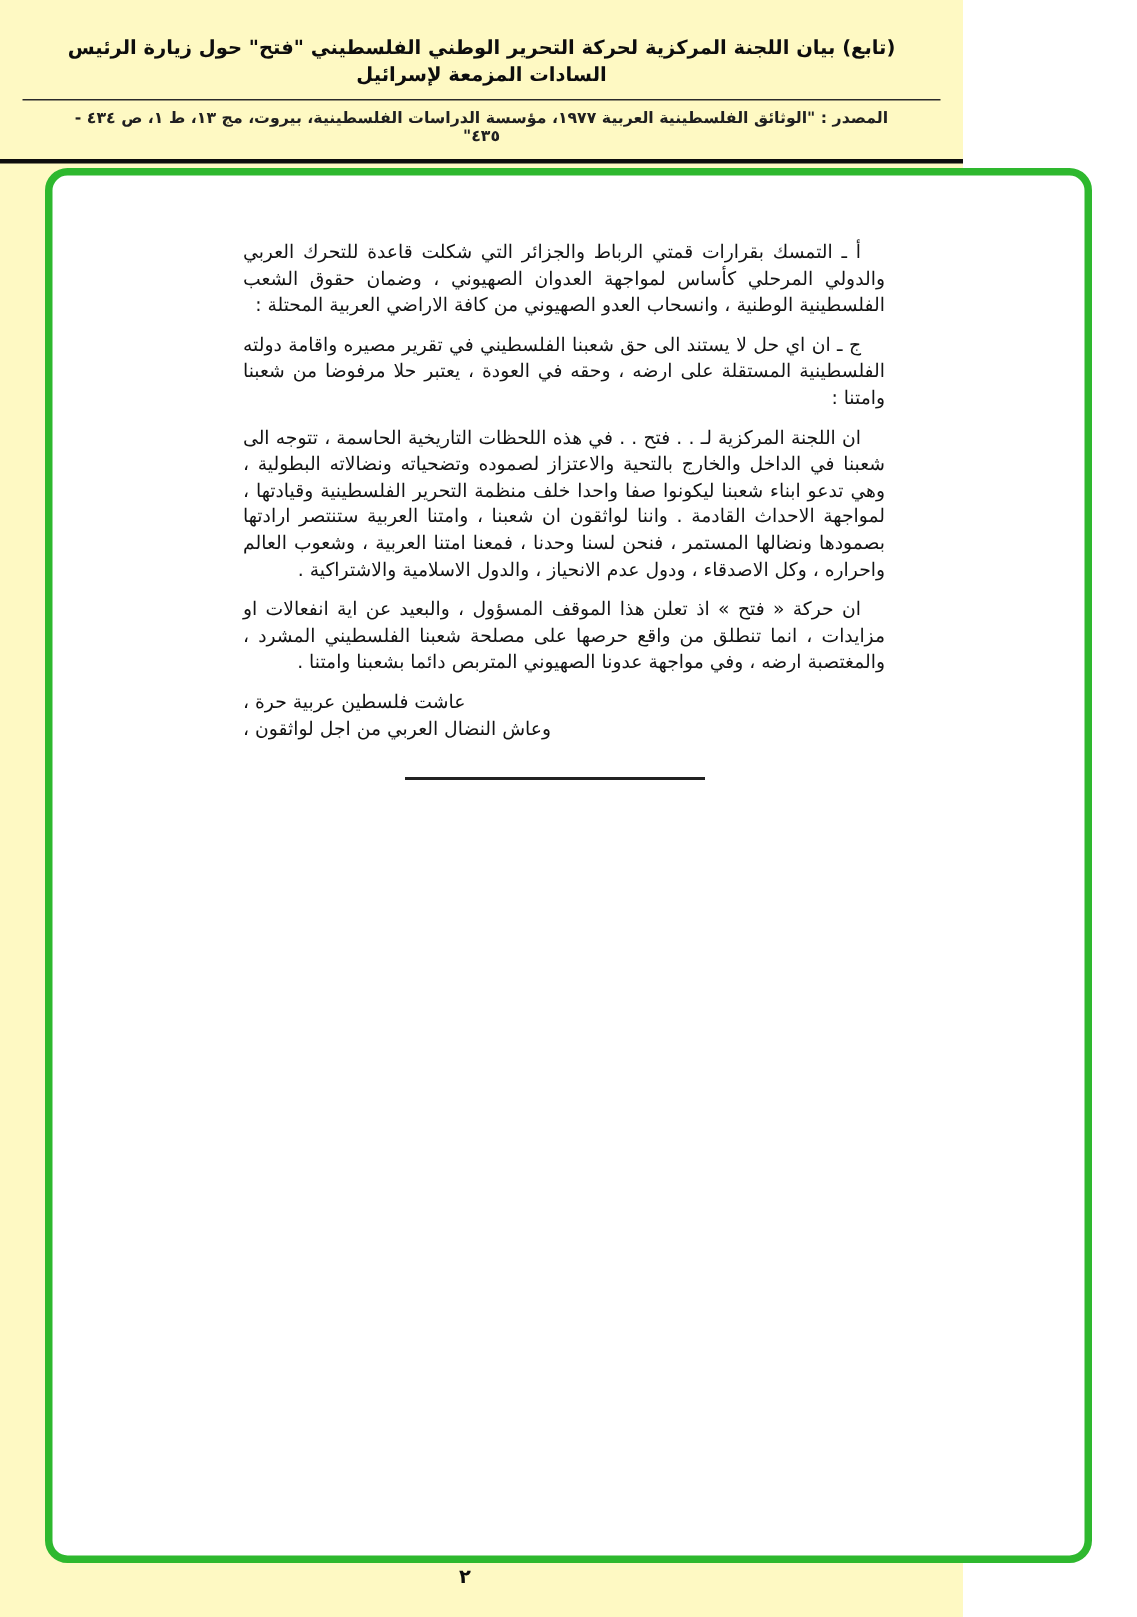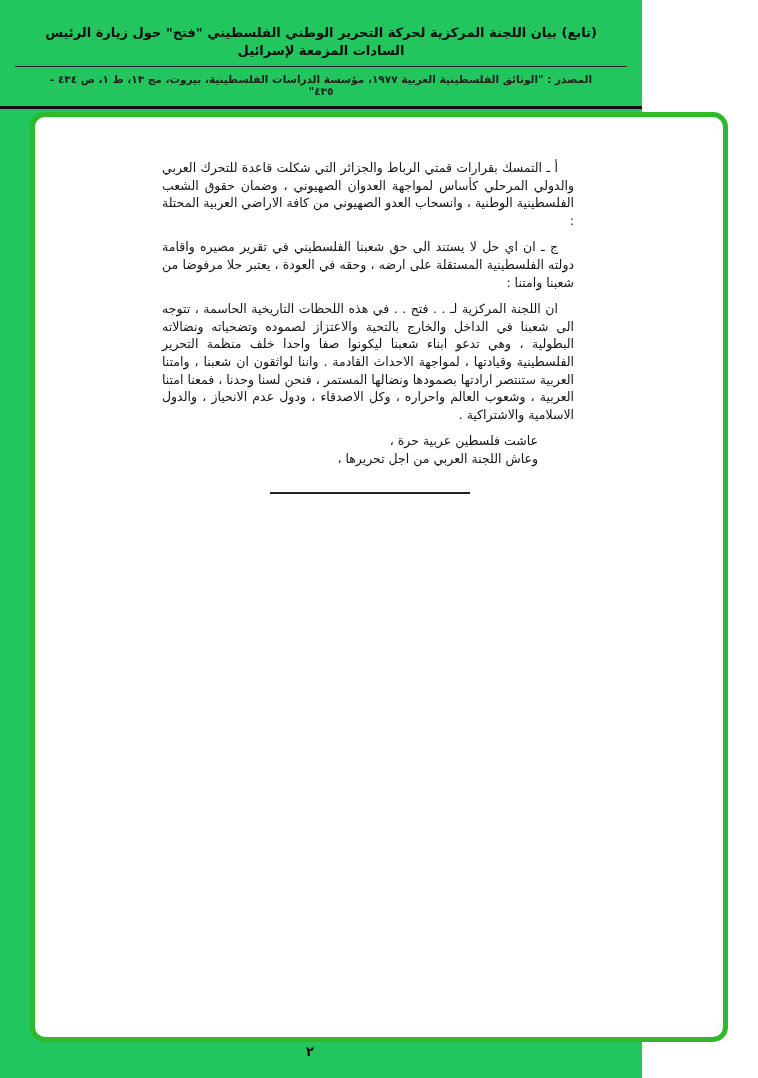--- a/index.html
+++ b/index.html
@@ -12,21 +12,21 @@
     height: 1078px;
     font-family: "DejaVu Sans", sans-serif;
     color: #1a1a1a;
     position: relative;
     overflow: hidden;
   }
   .page {
     position: relative;
     width: 642px;
     height: 1078px;
-    background: #22c55e;
+    background: #fef9c3;
   }
 
   
   .doc-header {
     direction: rtl;
     text-align: center;
     padding-top: 24px;
   }
   .doc-title {
     font-size: 13px;
@@ -73,27 +73,27 @@
     position: absolute;
     top: 42px;
     right: 133px;
     width: 428px;
     font-size: 12.5px;
     line-height: 17.6px;
     text-align: justify;
     color: #141414;
   }
   .text-block p {
-    margin: 0 16px 9px 0;
+    margin: 0 0 9px 0;
     text-indent: 16px;
   }
   .text-block p.closing {
-    text-align: right;
+    text-align: left;
     text-indent: 0;
-    margin: 0 52px 0 0;
+    margin: 0 118px 0 0;
   }
   .text-block p.closing.first {
     margin-top: 4px;
   }
   .end-rule {
     width: 200px;
     border-top: 2px solid #222222;
     height: 0;
     margin: 24px 120px 0 auto;
   }
@@ -122,23 +122,24 @@
     <div class="doc-source">المصدر :  "الوثائق الفلسطينية العربية ١٩٧٧، مؤسسة الدراسات الفلسطينية، بيروت، مج ١٣، ط ١، ص ٤٣٤ - ٤٣٥"</div>
     <div class="thick-rule"></div>
   </header>
 
   <div class="green-box" style="border-color: rgb(46, 184, 46);">
 
     <div class="text-block">
       <p>أ ـ التمسك بقرارات قمتي الرباط والجزائر التي شكلت قاعدة للتحرك العربي والدولي المرحلي كأساس لمواجهة العدوان الصهيوني ، وضمان حقوق الشعب الفلسطينية الوطنية ، وانسحاب العدو الصهيوني من كافة الاراضي العربية المحتلة :</p>
       <p>ج ـ ان اي حل لا يستند الى حق شعبنا الفلسطيني في تقرير مصيره واقامة دولته الفلسطينية المستقلة على ارضه ، وحقه في العودة ، يعتبر حلا مرفوضا من شعبنا وامتنا :</p>
       <p>ان اللجنة المركزية لـ . . فتح . . في هذه اللحظات التاريخية الحاسمة ، تتوجه الى شعبنا في الداخل والخارج بالتحية والاعتزاز لصموده وتضحياته ونضالاته البطولية ، وهي تدعو ابناء شعبنا ليكونوا صفا واحدا خلف منظمة التحرير الفلسطينية وقيادتها ، لمواجهة الاحداث القادمة . واننا لواثقون ان شعبنا ، وامتنا العربية ستنتصر ارادتها بصمودها ونضالها المستمر ، فنحن لسنا وحدنا ، فمعنا امتنا العربية ، وشعوب العالم واحراره ، وكل الاصدقاء ، ودول عدم الانحياز ، والدول الاسلامية والاشتراكية .</p>
+      <p>ان حركة « فتح » اذ تعلن هذا الموقف المسؤول ، والبعيد عن اية انفعالات او مزايدات ، انما تنطلق من واقع حرصها على مصلحة شعبنا الفلسطيني المشرد ، والمغتصبة ارضه ، وفي مواجهة عدونا الصهيوني المتربص دائما بشعبنا وامتنا .</p>
 
       <p class="closing first">عاشت فلسطين عربية حرة ،</p>
-      <p class="closing">وعاش اللجنة العربي من اجل تحريرها ،</p>
+      <p class="closing">وعاش النضال العربي من اجل لواثقون ،</p>
 
       <div class="end-rule"></div>
     </div>
 
   </div>
 
   <div class="page-number">٢</div>
 
 </div>
 

